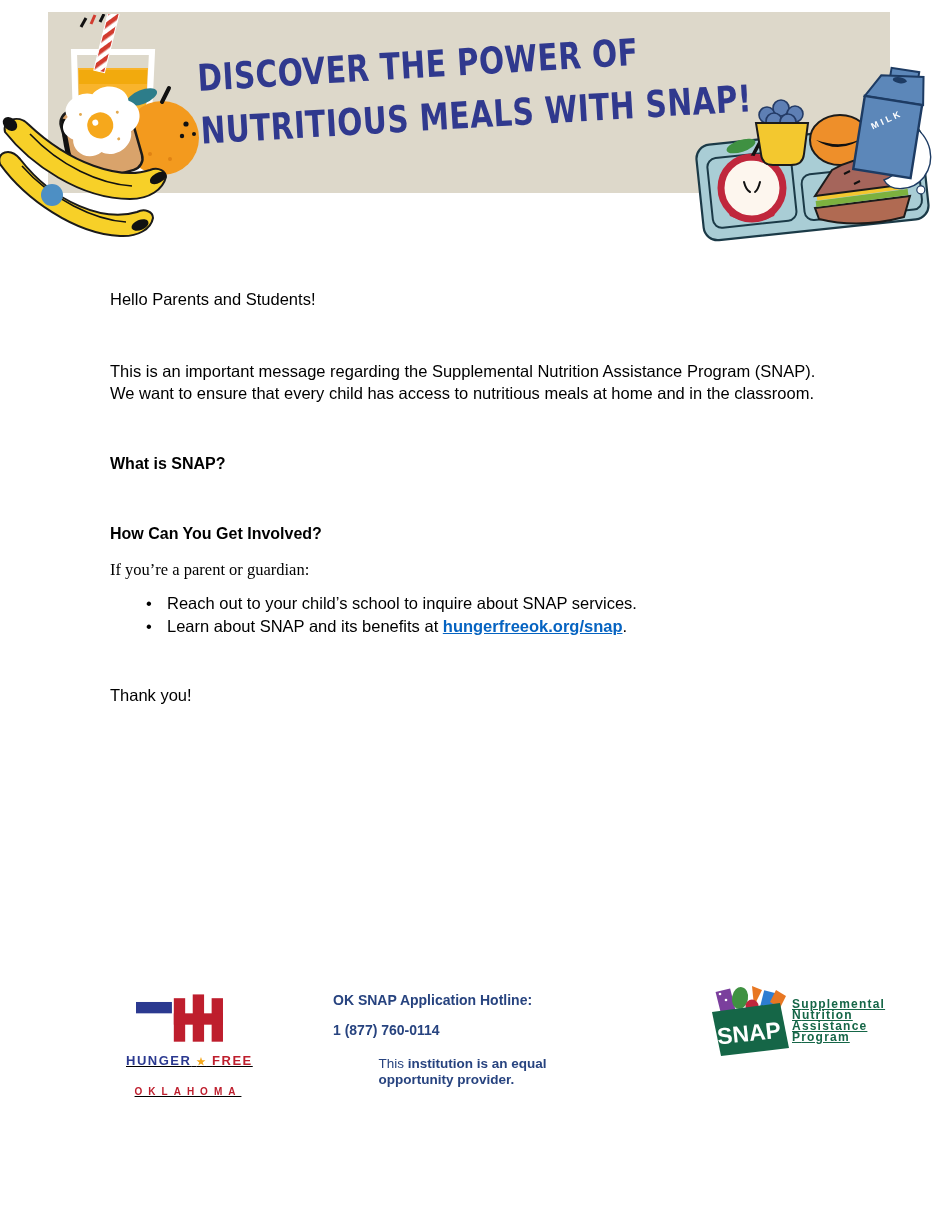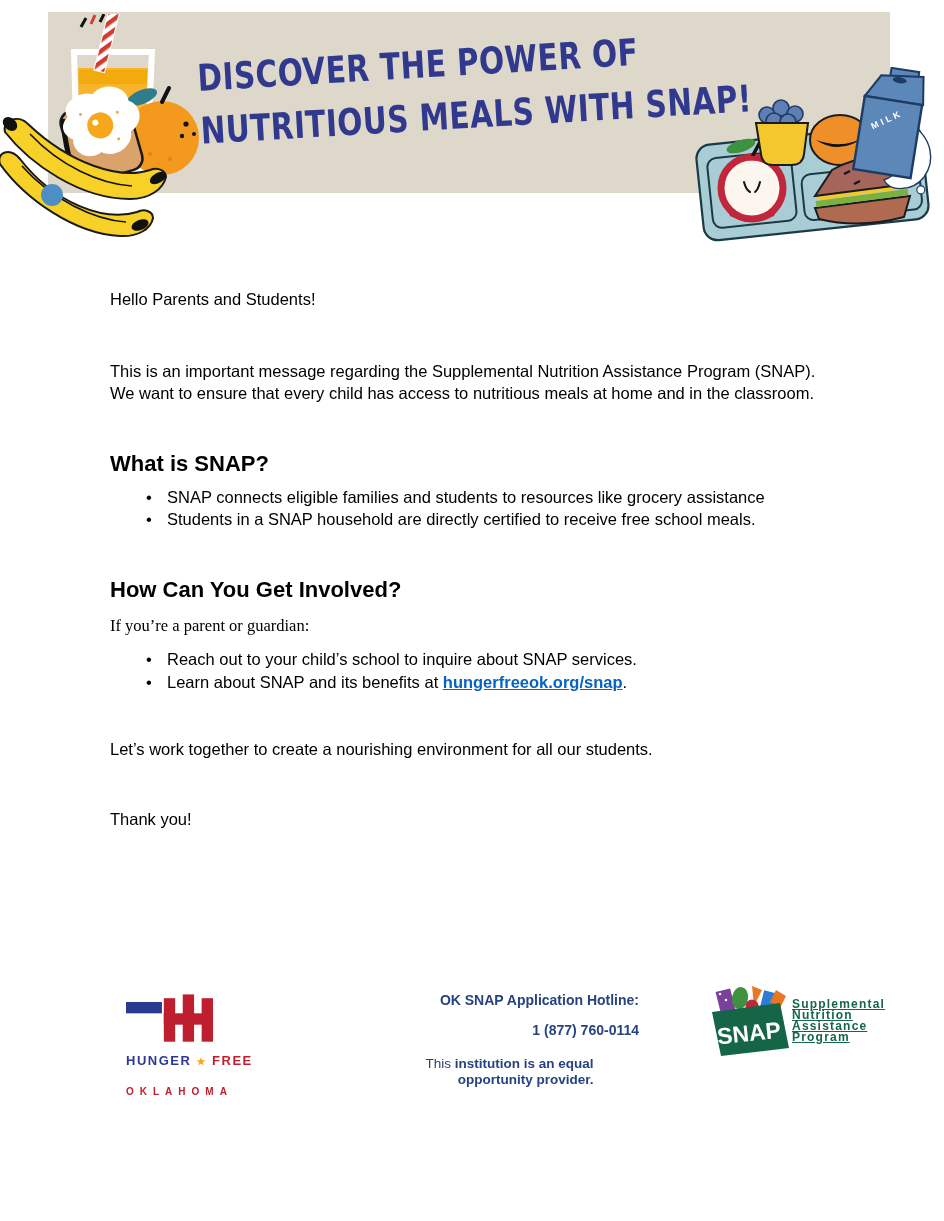--- a/index.html
+++ b/index.html
@@ -15,39 +15,39 @@
     font-size:37px;line-height:53px;white-space:nowrap;
   }
   .title .tline{display:inline-block;transform:scaleX(.8);transform-origin:left;letter-spacing:.5px;}
   .illustration{position:absolute;}
   #ill-left{left:0;top:14px;}
   #ill-right{left:694px;top:56px;}
   
   .letter{position:relative;padding:288px 0 0 110px;width:722px;font-size:16.5px;line-height:22.5px;}
   .letter p{margin:0;}
   .para-intro{margin-top:49px !important;}
-  .sec-heading{font-size:22px;line-height:22px;font-weight:700;margin:0;}
+  .sec-heading{font-size:16px;line-height:22px;font-weight:700;margin:0;}
   .h-s1{margin-top:48px !important;}
   .h-s2{margin-top:48px !important;}
   .lead{margin-top:14px !important;font-family:Liberation Serif, serif;}
   ul.blist{list-style:none;margin:11px 0 0 0;padding:0 0 0 57px;}
   ul.blist li{position:relative;margin:0;}
   ul.blist li::before{content:"•";position:absolute;left:-21px;top:0;}
   .closing{margin-top:45px !important;}
   .thanks{margin-top:47px !important;}
   a.doc-link{color:var(--link-blue,#0563C1);font-weight:700;text-decoration:underline;}
   .bold{font-weight:700;}
   
-  .footer-hfo{position:absolute;left:126px;top:994px;width:124px;text-align:left;}
+  .footer-hfo{position:absolute;left:126px;top:994px;width:124px;text-align:center;text-decoration:underline;}
   .hfo-line1{font-size:13px;font-weight:800;letter-spacing:1.5px;margin-top:5px;white-space:nowrap;}
   .hfo-blue{color:var(--hfo-blue,#2B3990);}
   .hfo-red{color:var(--hfo-red,#BE1E2D);}
   .hfo-star{color:#F5A81C;font-size:10px;}
   .hfo-line2{font-size:10px;font-weight:600;letter-spacing:6px;color:var(--hfo-red,#BE1E2D);margin-top:18px;white-space:nowrap;}
-  .footer-center{position:absolute;left:333px;top:992px;width:306px;text-align:right;color:var(--footer-navy,#27437F);}
+  .footer-center{position:absolute;left:333px;top:992px;width:306px;text-align:left;color:var(--footer-navy,#27437F);}
   .hotline-label{font-size:14px;font-weight:600;}
   .hotline-number{font-size:14px;font-weight:600;margin-top:14px;}
   .eo-text{font-size:13.5px;line-height:16px;margin:18px auto 0;width:215px;}
   .eo-main{font-weight:600;}
   .footer-snap{position:absolute;left:710px;top:984px;display:flex;align-items:center;}
   .snap-words{margin-left:0;color:var(--snap-green,#156647);font-size:12px;line-height:11px;letter-spacing:1.2px;font-weight:600;text-decoration:underline;}
   .snap-words b{font-weight:800;}
 </style>
 </head>
 <body>
@@ -169,33 +169,28 @@
     <text x="181" y="76" transform="rotate(-34 181 76)" font-family="Liberation Sans, sans-serif" font-size="9" font-weight="bold" letter-spacing="3" fill="#fff">MILK</text>
   </g>
 </svg>
 
 <div class="letter">
   <p class="greeting">Hello Parents and Students!</p>
 
   <p class="para-intro">This is an important message regarding the Supplemental Nutrition Assistance Program (SNAP). We want to ensure that every child has access to nutritious meals at home and in the classroom.</p>
 
   <h2 class="sec-heading h-s1">What is SNAP?</h2>
-  <ul class="blist">
-    <li>SNAP connects eligible families and students to resources like grocery assistance</li>
-    <li>Students in a SNAP household are directly certified to receive free school meals.</li>
-  </ul>
 
   <h2 class="sec-heading h-s2">How Can You Get Involved?</h2>
   <p class="lead">If you’re a parent or guardian:</p>
   <ul class="blist">
     <li>Reach out to your child’s school to inquire about SNAP services.</li>
     <li><span>Learn about SNAP and its benefits at </span><a href="#" class="doc-link">hungerfreeok.org/snap</a><span>.</span></li>
   </ul>
 
-  <p class="closing">Let’s work together to create a nourishing environment for all our students.</p>
   <p class="thanks">Thank you!</p>
 </div>
 
 <div class="footer-hfo">
   <svg width="104" height="50" viewBox="0 0 110 52">
     <rect x="0" y="8" width="38" height="12" style="fill:var(--hfo-blue,#2B3990)"></rect>
     <g style="fill:var(--hfo-red,#BE1E2D)">
       <rect x="40" y="4" width="12" height="46"></rect>
       <rect x="60" y="0" width="12" height="50"></rect>
       <rect x="80" y="4" width="12" height="46"></rect>

